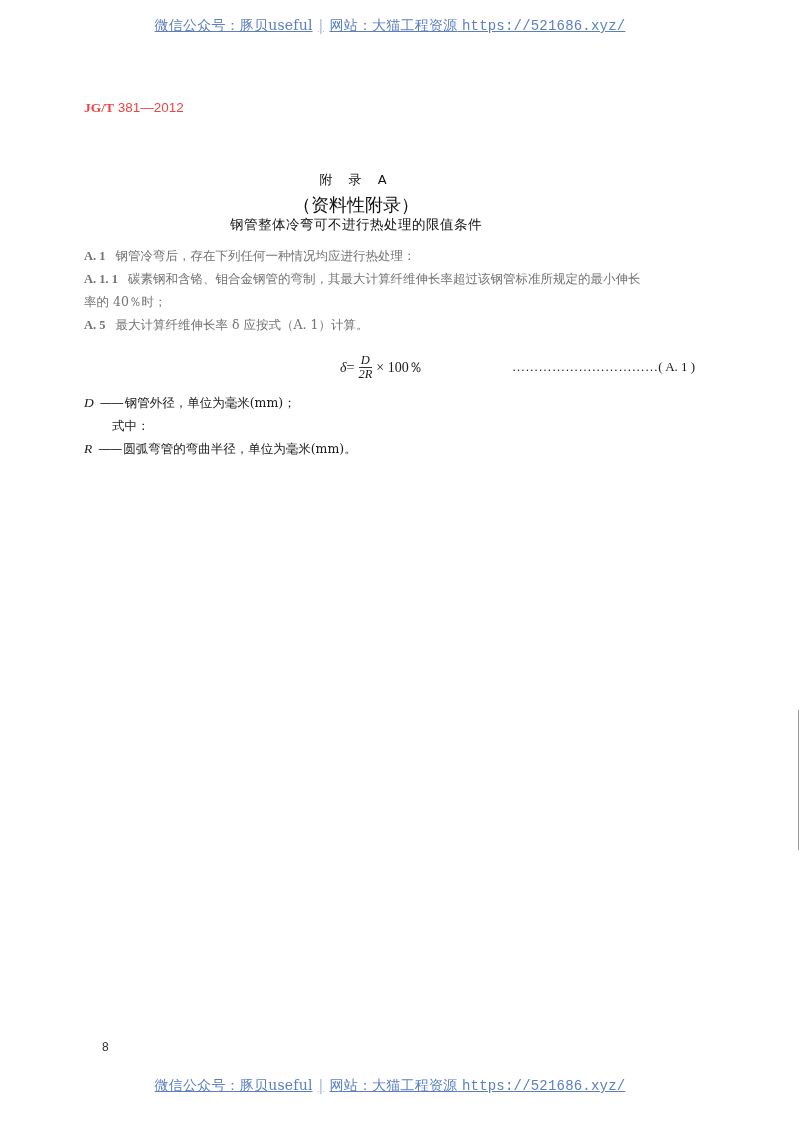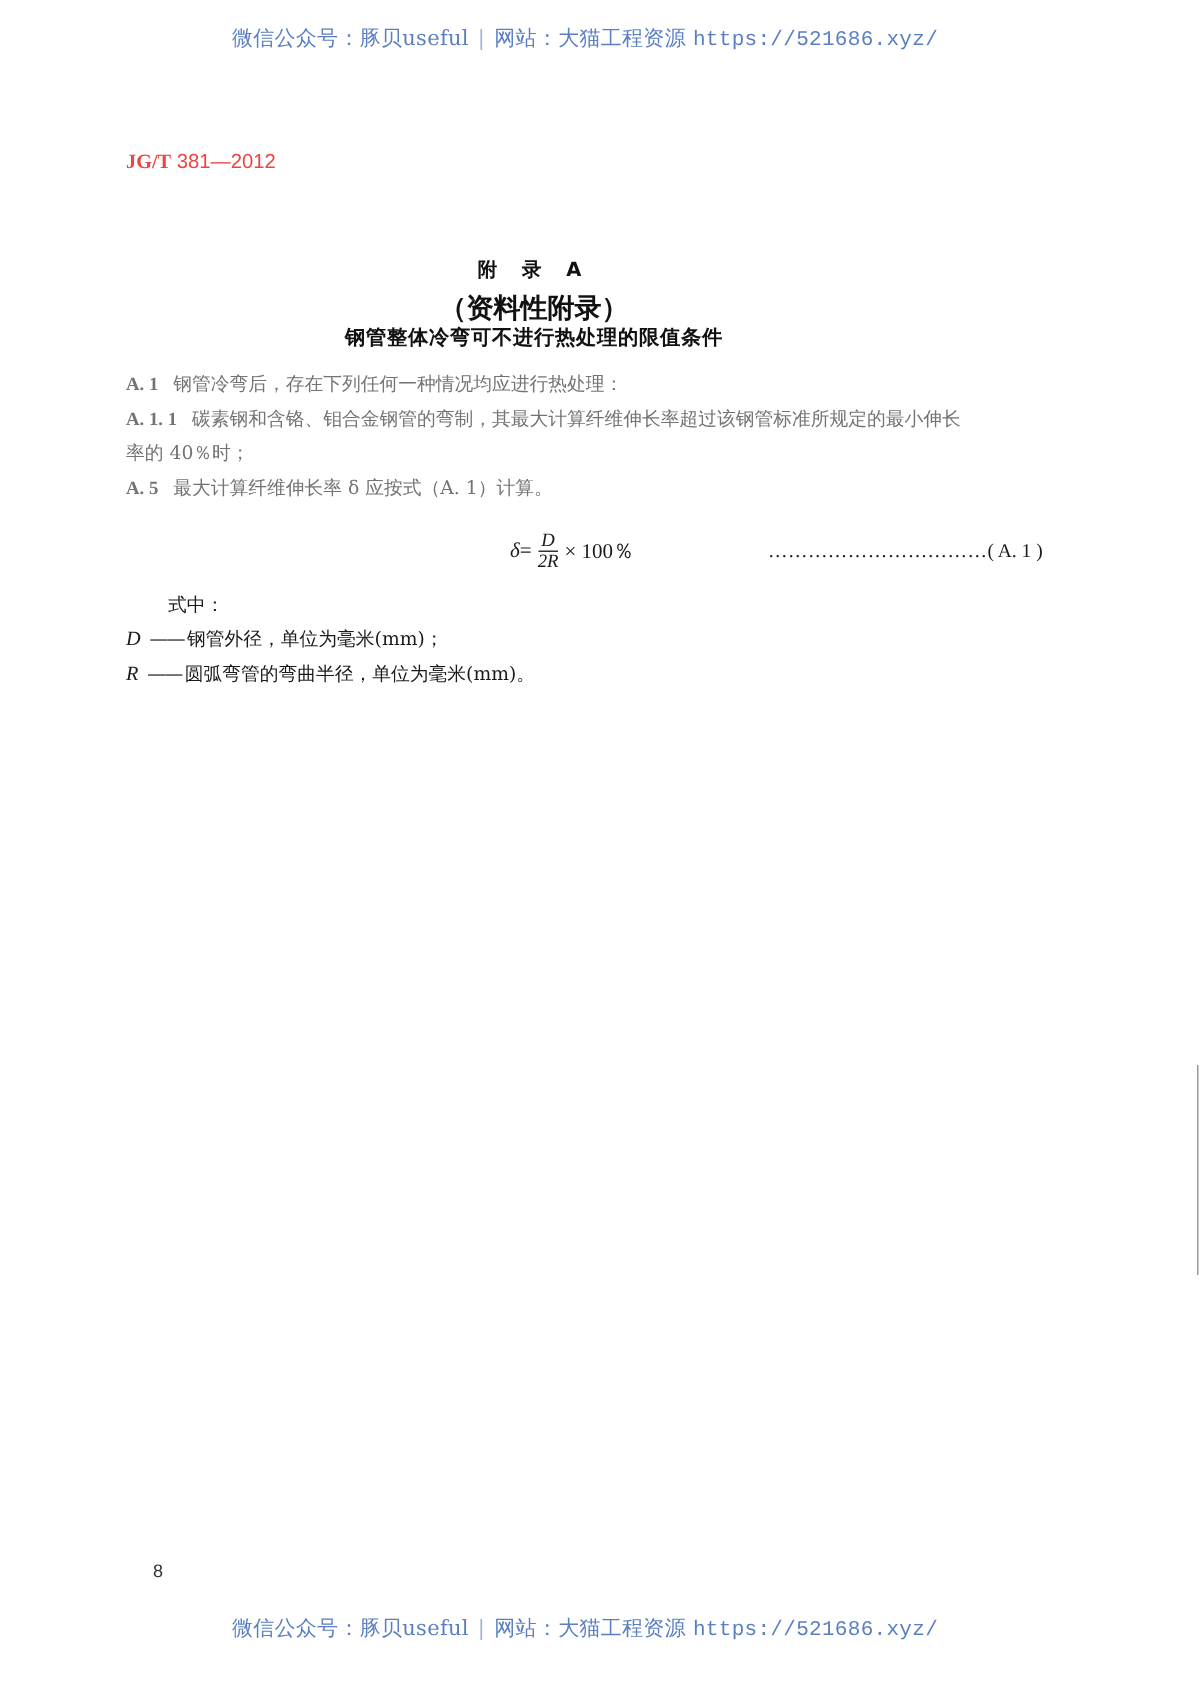--- a/index.html
+++ b/index.html
@@ -18,20 +18,21 @@
     .watermark {
       position: absolute;
       left: 0;
       width: 780px;
       text-align: center;
       font-family: "DejaVu Serif", "Liberation Serif", serif;
       font-size: 14px;
       color: #5b7fc0;
       letter-spacing: 0.2px;
       white-space: nowrap;
+      text-decoration: underline;
     }
     .watermark .mono {
       font-family: "Liberation Mono", "DejaVu Sans Mono", monospace;
     }
     .watermark .sep {
       color: #9fb3d9;
       margin: 0 6px;
     }
     .wm-top { top: 17px; }
     .wm-bottom { top: 1077px; }
@@ -48,21 +49,21 @@
       font-family: "Liberation Serif", "DejaVu Serif", serif;
       font-weight: bold;
     }
 
     .annex-head {
       position: absolute;
       left: 0;
       width: 712px;
       text-align: center;
       font-family: "DejaVu Sans", "Liberation Sans", sans-serif;
-      font-weight: bold;
+      font-weight: normal;
       color: #111;
     }
     .annex-title { top: 171px; font-size: 13px; letter-spacing: 6px; }
     .annex-type { top: 193px; font-size: 18px; }
     .annex-name { top: 216px; font-size: 13.5px; letter-spacing: 0.5px; }
 
     .body-text {
       position: absolute;
       left: 84px;
       width: 640px;
@@ -181,25 +182,25 @@
     <span class="num">D</span>
     <span class="den">2R</span>
   </span>
   <span>× 100％</span>
 </div>
 <div class="formula-ref">
   <span class="dots">……………………………</span><span>( A. 1 )</span>
 </div>
 
 <div class="where">
-  <div class="line">式中：</div>
   <div class="line" style="margin-left:-28px;">
     <span class="sym">D</span>
     <span class="dash">——</span><span>钢管外径，单位为毫米(mm)；</span>
   </div>
+  <div class="line">式中：</div>
   <div class="line" style="margin-left:-28px;">
     <span class="sym">R</span>
     <span class="dash">——</span><span>圆弧弯管的弯曲半径，单位为毫米(mm)。</span>
   </div>
 </div>
 
 <div class="page-num">8</div>
 
 <div class="scan-line"></div>
 

